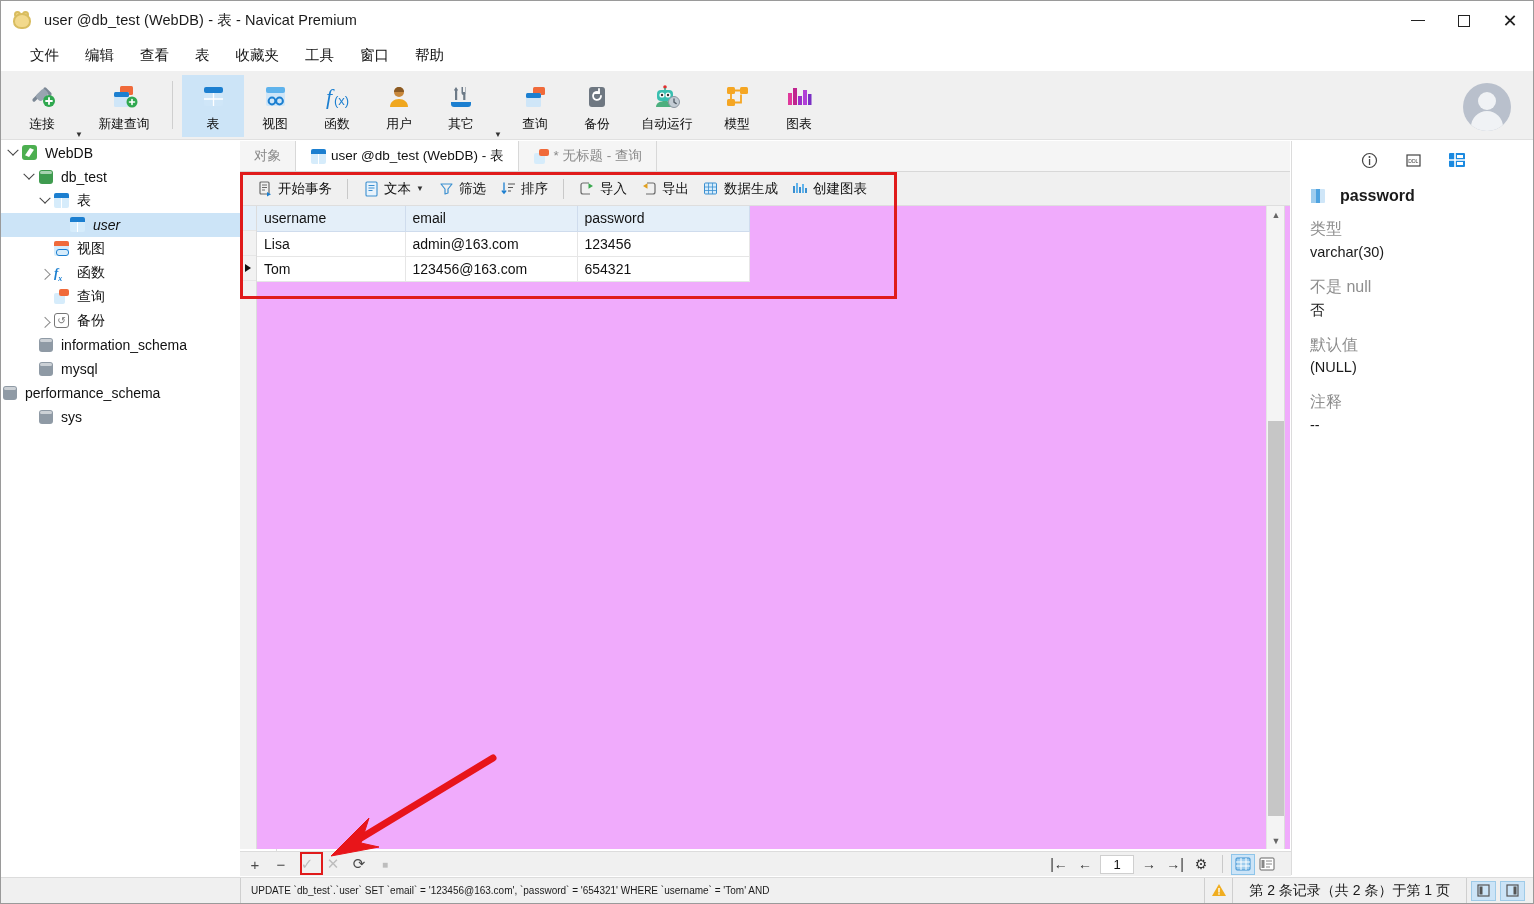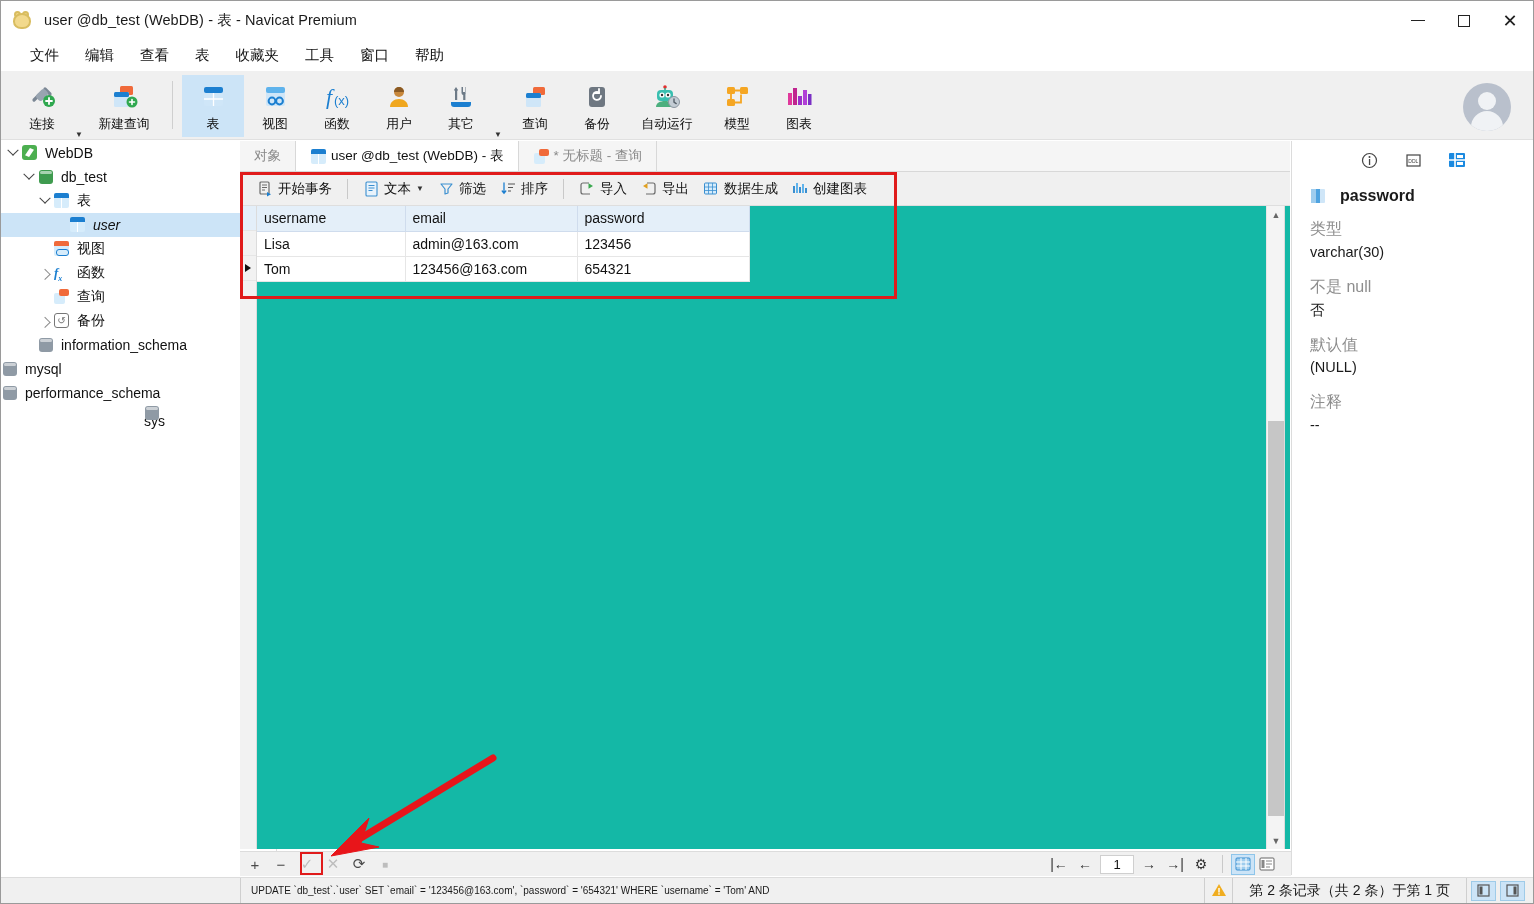--- a/index.html
+++ b/index.html
@@ -146,21 +146,21 @@
     border-bottom: 1px solid #dedede;
   }
   .gt-btn { display: flex; align-items: center; padding: 4px 7px; font-size: 13.5px; color: #111; white-space: nowrap; }
   .gt-ico { width: 17px; height: 17px; margin-right: 4px; position: relative; display:flex;align-items:center;justify-content:center;}
   .gt-sep { width: 1px; height: 20px; background: #c9c9c9; margin: 0 8px; }
   .gt-caret { margin-left: 5px; font-size: 8px; color: #333; }
 
   
   .gridwrap {
     position: absolute; left: 239px; top: 205px; width: 1050px; height: 643px;
-    background: #14b8a6; overflow: hidden;
+    background: #f0abfc; overflow: hidden;
   }
   .gutter {
     position: absolute; left: 0; top: 0; width: 17px; height: 643px;
     background: #f2f2f2; border-right: 1px solid #dcdcdc;
   }
   .gut-cell { height: 25px; border-bottom: 1px solid #e6e6e6; position: relative; }
   .gut-cell.hdr { background: #e4eff9; }
   .gut-cell.cur::after {
     content:""; position:absolute; left:5px; top:8px;
     border-left: 6px solid #111; border-top: 4px solid transparent; border-bottom: 4px solid transparent;
@@ -525,35 +525,35 @@
       <span>备份</span>
     </div>
 
     <div class="tree-row" style="padding-left:36px;">
       <div class="ticon">
           <div class="ic-db grey"></div>
         </div>
       <span>information_schema</span>
     </div>
 
+    <div class="tree-row" style="padding-left:36px;">
+      <div class="ticon">
+          <div class="ic-db grey"></div>
+        </div>
+      <span>mysql</span>
+    </div>
+
     <div class="tree-row" style="">
       <div class="ticon">
           <div class="ic-db grey"></div>
         </div>
-      <span>mysql</span>
-    </div>
-
-    <div class="tree-row" style="">
-      <div class="ticon">
-          <div class="ic-db grey"></div>
-        </div>
       <span>performance_schema</span>
     </div>
 
-    <div class="tree-row" style="padding-left:36px;flex-direction:column;">
+    <div class="tree-row" style="padding-left:36px;">
       <div class="ticon">
           <div class="ic-db grey"></div>
         </div>
       <span>sys</span>
     </div>
   </div>
 
   <div class="tabbar">
     <div class="tab">
       <span>对象</span>

